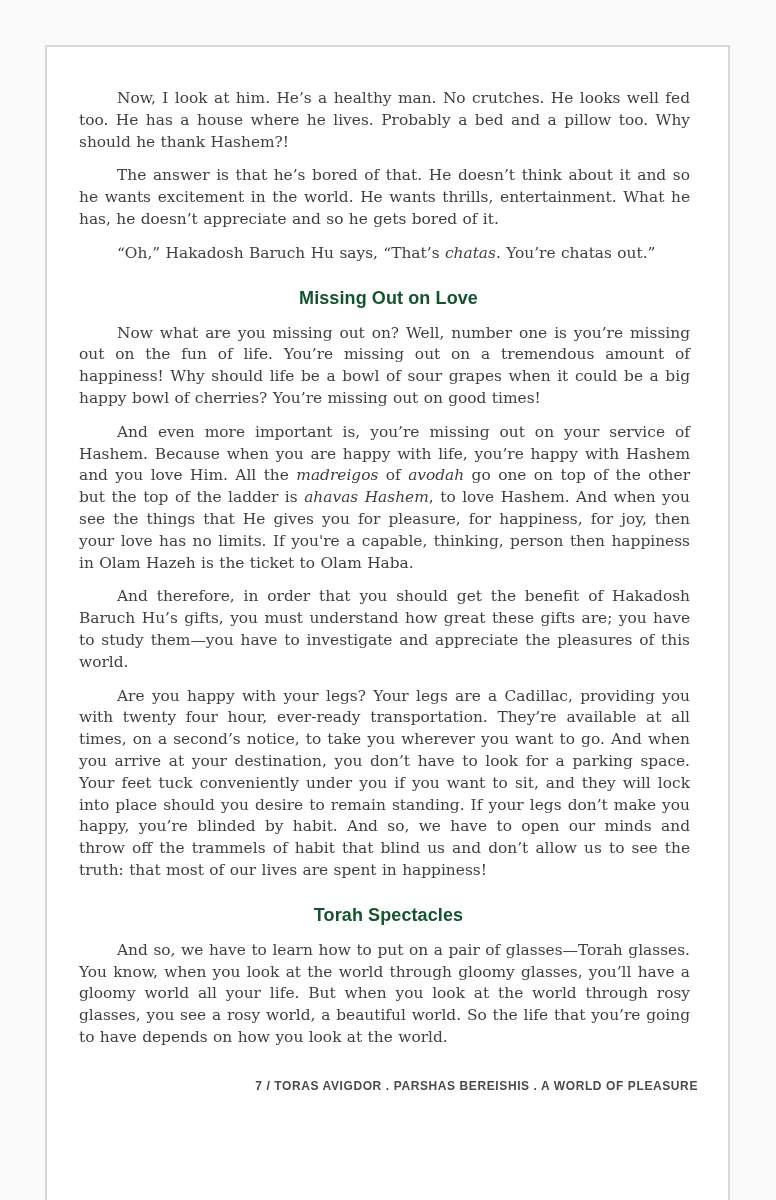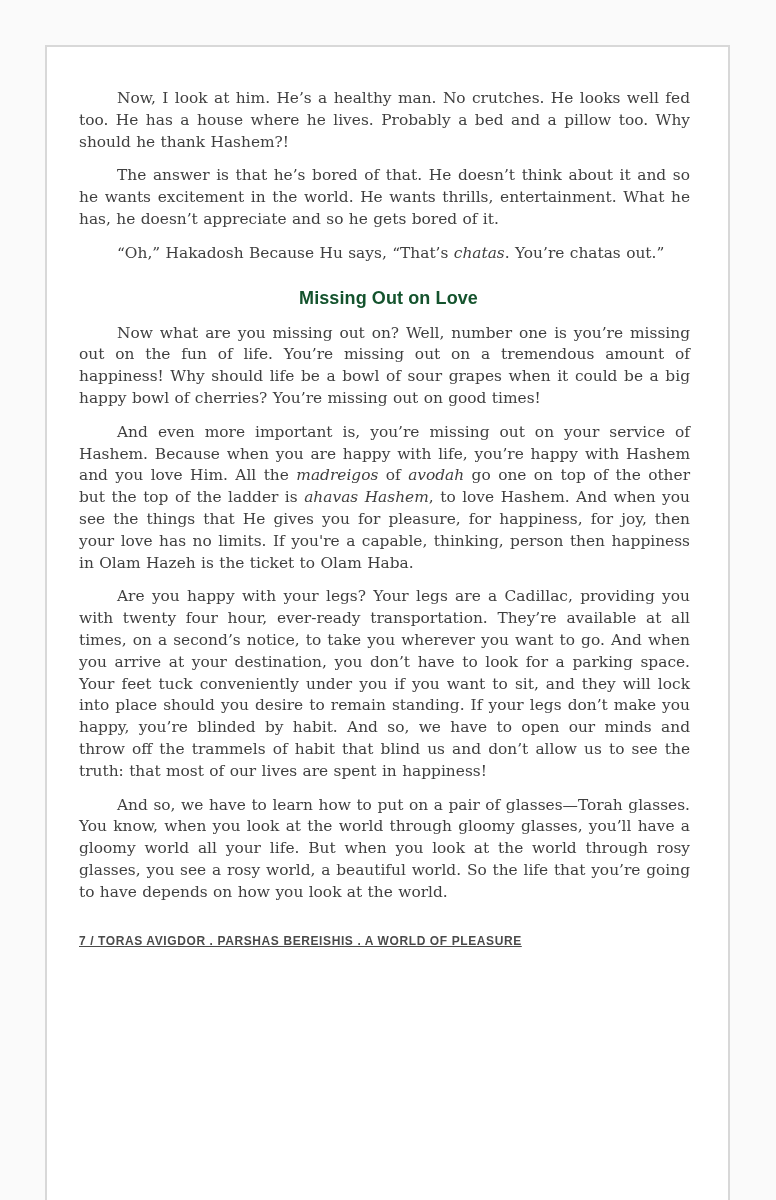--- a/index.html
+++ b/index.html
@@ -46,42 +46,43 @@
     color: #14532d;
     text-align: center;
   }
   .footer {
     margin-top: 30px;
     font-family: "Liberation Sans", sans-serif;
     font-weight: 700;
     font-size: 12px;
     letter-spacing: 0.6px;
     color: #4a4a4a;
-    text-align: left;
-    text-decoration: underline;
+    text-align: right;
   }
 </style>
 </head>
 <body>
 
 <main class="page">
 
   <p class="para">Now, I look at him. He’s a healthy man. No crutches. He looks well fed too. He has a house where he lives. Probably a bed and a pillow too. Why should he thank Hashem?!</p>
 
   <p class="para">The answer is that he’s bored of that. He doesn’t think about it and so he wants excitement in the world.  He wants thrills, entertainment. What he has, he doesn’t appreciate and so he gets bored of it.</p>
 
-  <p class="para"><span>“Oh,” Hakadosh Because Hu says, “That’s </span><em>chatas</em><span>.  You’re chatas out.”</span></p>
+  <p class="para"><span>“Oh,” Hakadosh Baruch Hu says, “That’s </span><em>chatas</em><span>.  You’re chatas out.”</span></p>
 
   <h2 class="heading">Missing Out on Love</h2>
 
   <p class="para">Now what are you missing out on? Well, number one is you’re missing out on the fun of life. You’re missing out on a tremendous amount of happiness! Why should life be a bowl of sour grapes when it could be a big happy bowl of cherries? You’re missing out on good times!</p>
 
   <p class="para"><span>And even more important is, you’re missing out on your service of Hashem. Because when you are happy with life, you’re happy with Hashem and you love Him.  All the </span><em>madreigos</em><span> of </span><em>avodah</em><span> go one on top of the other but the top of the ladder is </span><em>ahavas Hashem</em><span>, to love Hashem. And when you see the things that He gives you for pleasure, for happiness, for joy, then your love has no limits.  If you're a capable, thinking, person then happiness in Olam Hazeh is the ticket to Olam Haba.</span></p>
 
+  <p class="para">And therefore, in order that you should get the benefit of Hakadosh Baruch Hu’s gifts, you must understand how great these gifts are; you have to study them—you have to investigate and appreciate the pleasures of this world.</p>
 
   <p class="para">Are you happy with your legs? Your legs are a Cadillac, providing you with twenty four hour, ever-ready transportation. They’re available at all times, on a second’s notice, to take you wherever you want to go. And when you arrive at your destination, you don’t have to look for a parking space. Your feet tuck conveniently under you if you want to sit, and they will lock into place should you desire to remain standing. If your legs don’t make you happy, you’re blinded by habit. And so, we have to open our minds and throw off the trammels of habit that blind us and don’t allow us to see the truth: that most of our lives are spent in happiness!</p>
 
+  <h2 class="heading">Torah Spectacles</h2>
 
   <p class="para">And so, we have to learn how to put on a pair of glasses—Torah glasses. You know, when you look at the world through gloomy glasses, you’ll have a gloomy world all your life.  But when you look at the world through rosy glasses, you see a rosy world, a beautiful world.  So the life that you’re going to have depends on how you look at the world.</p>
 
   <div class="footer">7 / TORAS AVIGDOR . PARSHAS BEREISHIS . A WORLD OF PLEASURE</div>
 
 </main>
 
 </body></html>

